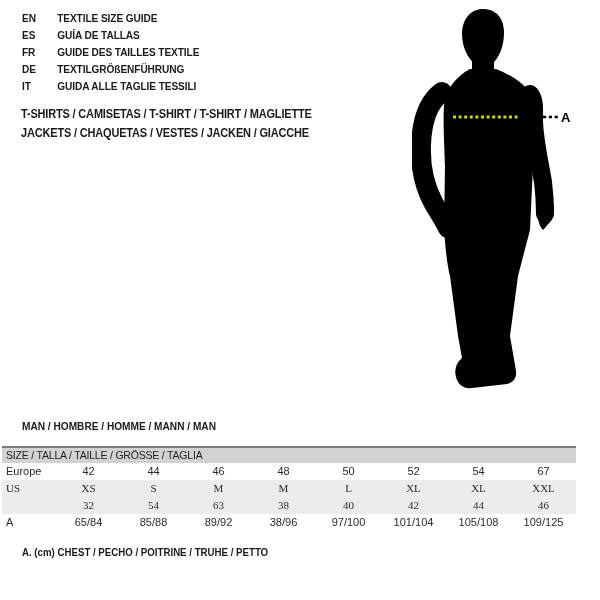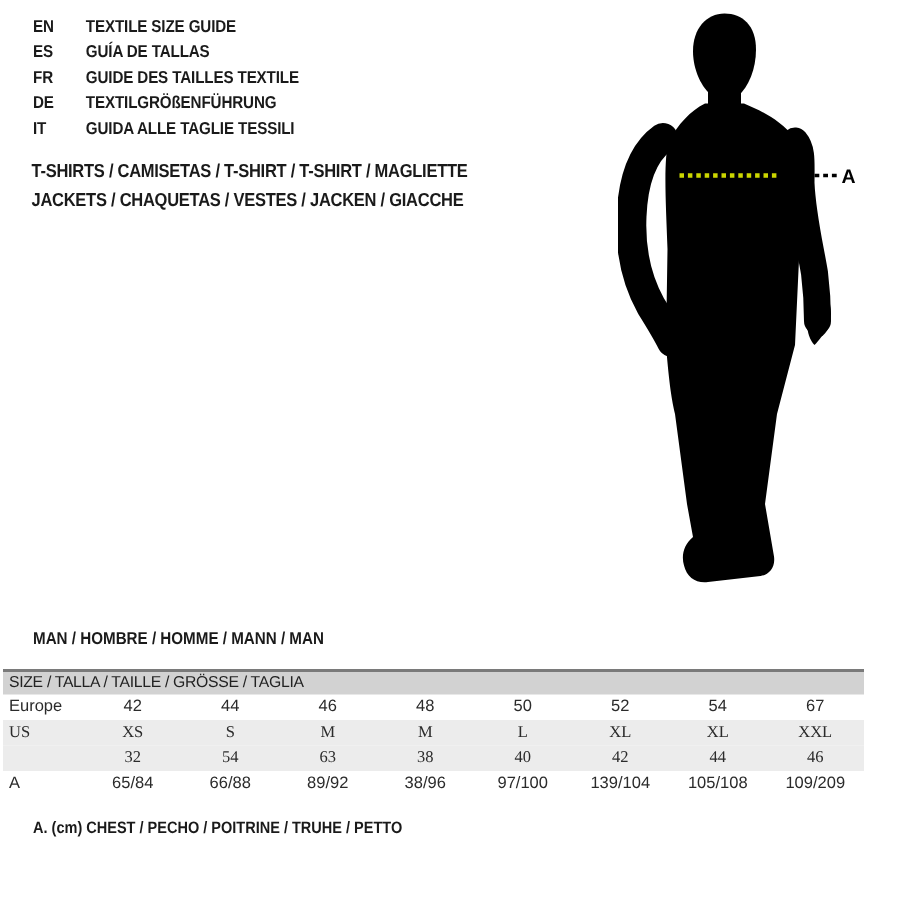--- a/index.html
+++ b/index.html
@@ -145,25 +145,25 @@
       <div class="t-cell">38</div>
       <div class="t-cell">40</div>
       <div class="t-cell">42</div>
       <div class="t-cell">44</div>
       <div class="t-cell">46</div>
     </div>
 
     <div class="t-row">
       <div class="t-label">A</div>
       <div class="t-cell">65/84</div>
-      <div class="t-cell">66/88</div>
+      <div class="t-cell">85/88</div>
       <div class="t-cell">89/92</div>
       <div class="t-cell">38/96</div>
       <div class="t-cell">97/100</div>
-      <div class="t-cell">139/104</div>
+      <div class="t-cell">101/104</div>
       <div class="t-cell">105/108</div>
-      <div class="t-cell">109/209</div>
+      <div class="t-cell">109/125</div>
     </div>
   </div>
 
   <div class="footnote condensed">A. (cm) CHEST / PECHO / POITRINE / TRUHE / PETTO</div>
 
 </div>
 
 </body></html>

